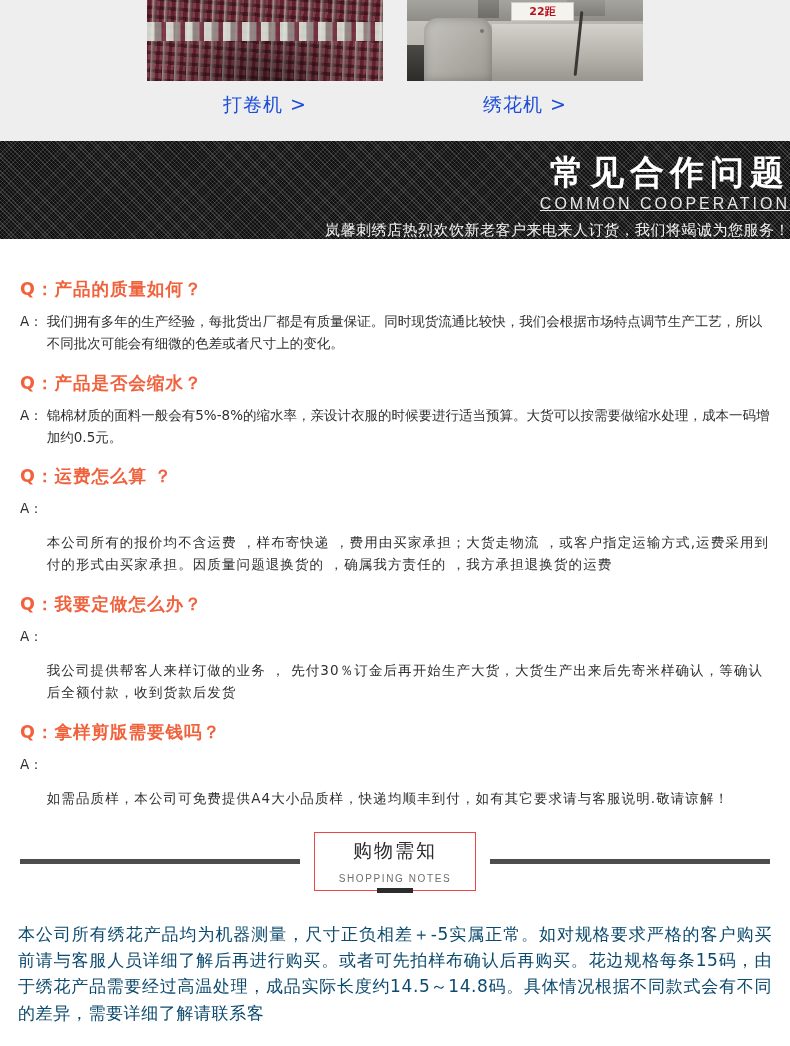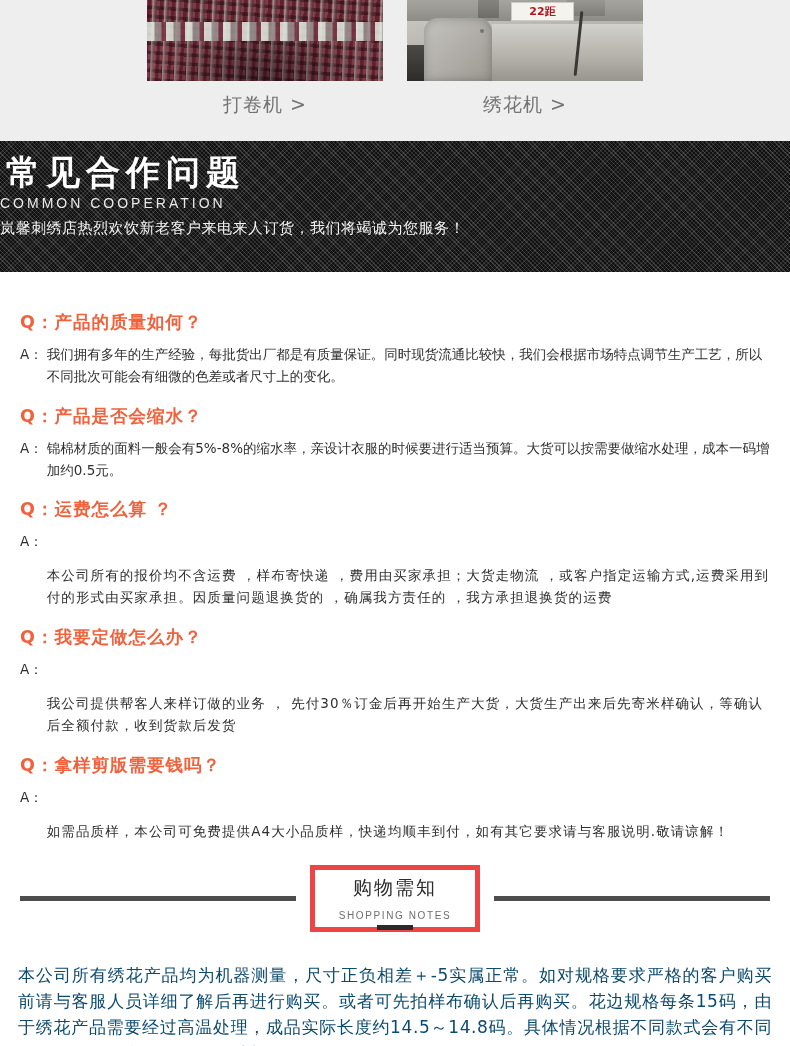--- a/index.html
+++ b/index.html
@@ -34,21 +34,21 @@
   .thumb-img {
     width: 236px;
     height: 81px;
     overflow: hidden;
     position: relative;
     background: #f0abfc;
   }
   .thumb-label {
     margin-top: 11px;
     font-size: 19px;
-    color: #737373;
+    color: #1d4ed8;
     letter-spacing: 1px;
     font-family: "DejaVu Sans", sans-serif;
     white-space: nowrap;
   }
 
   
   .fabric {
     position: absolute;
     inset: 0;
     background-color: #6d2633;
@@ -192,44 +192,45 @@
     position:absolute; left:68%; top:36%; width:4px; height:54%;
     background:#b9b7b4;
   }
   .office .monitor {
     position:absolute; left:62%; top:6%; width:12%; height:22%;
     background:#1f1f22;
   }
 
   
   .banner {
-    height: 131px;
+    height: 98px;
     background-color: #111111;
     background-image:
       repeating-linear-gradient(45deg, rgba(255,255,255,.16) 0 1px, rgba(0,0,0,0) 1px 3px),
       repeating-linear-gradient(-45deg, rgba(255,255,255,.10) 0 1px, rgba(0,0,0,0) 1px 3px);
     color: #fff;
-    text-align: left;
+    text-align: right;
     box-sizing: border-box;
     padding-top: 12px;
   }
   .banner-title {
     font-size: 34px;
     font-weight: bold;
     letter-spacing: 6px;
     font-family: "DejaVu Sans", sans-serif;
     line-height: 1.15;
     text-indent: 6px;
   }
   .banner-sub-en {
-    font-size: 14px;
+    font-size: 16px;
     letter-spacing: 3px;
     margin-top: 3px;
     color: #e9e9e9;
     font-family: "Liberation Sans", sans-serif;
+    text-decoration: underline;
   }
   .banner-sub-cn {
     font-size: 15px;
     margin-top: 8px;
     letter-spacing: 0.5px;
     color: #f2f2f2;
     font-family: "DejaVu Sans", sans-serif;
   }
 
   
@@ -266,21 +267,21 @@
     box-sizing: border-box;
   }
   .notes-sep .rule {
     flex: 1 1 auto;
     height: 5px;
     background: #4d4d4d;
   }
   .notes-box {
     flex: 0 0 auto;
     width: 160px;
-    border: 5px solid #ef4444;
+    border: 1px solid #ef4444;
     text-align: center;
     padding: 7px 0 6px 0;
     margin: 0 14px;
     position: relative;
     background: #fff;
   }
   .notes-cn {
     font-size: 19px;
     color: #2b2b2b;
     font-family: "DejaVu Sans", sans-serif;

